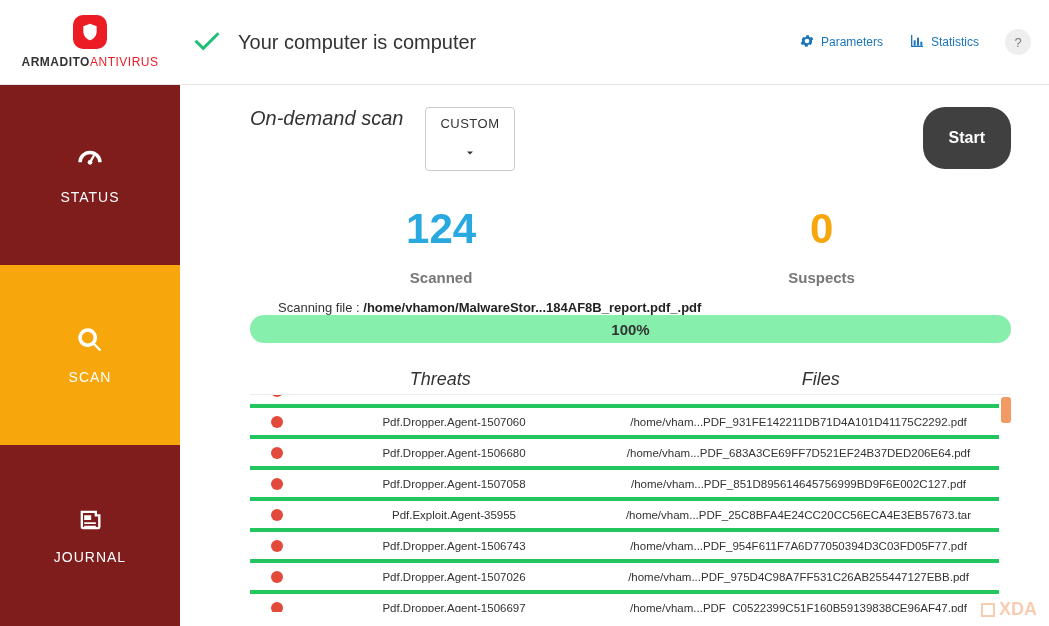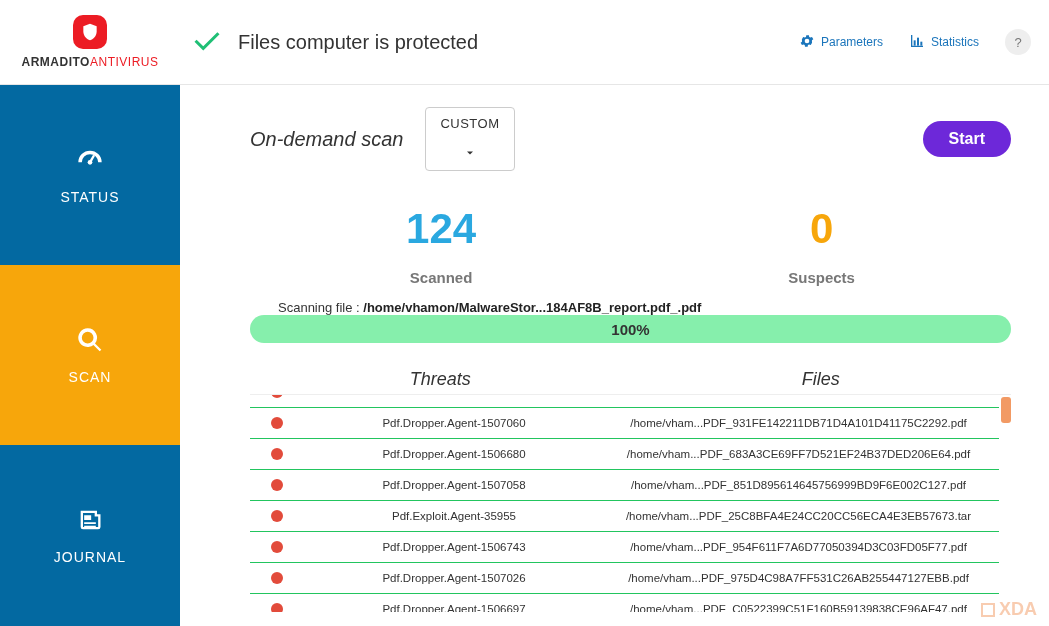--- a/index.html
+++ b/index.html
@@ -33,49 +33,49 @@
   .top-links { margin-left:auto; display:flex; align-items:center; gap:26px; }
   .tlink { color:#1b75bb; font-size:12px; display:flex; align-items:center; gap:6px; cursor:pointer; }
   .tlink svg { width:16px; height:16px; }
   .help-btn {
     width:26px;height:26px;border-radius:50%;background:#eee;color:#777;
     display:flex;align-items:center;justify-content:center;font-size:13px;cursor:pointer;
   }
 
   .body-area { display:flex; height:541px; }
   .sidebar {
-    width:180px; background:#0369a1; display:flex; flex-direction:column;
+    width:180px; background:#7f1d1d; display:flex; flex-direction:column;
   }
   .side-item {
     flex: 0 0 180px;
     display:flex; flex-direction:column; align-items:center; justify-content:center;
     color:#fff;font-size:14px;letter-spacing:1px;gap:12px;cursor:pointer;
     position:relative;
   }
   .side-item svg { width:28px; height:28px; fill:#fff; }
   .side-item.active { background:#f7a60b; }
   .side-item.active::after {
     content:""; position:absolute; right:-14px; top:50%; transform:translateY(-50%);
     border:14px solid transparent; border-left-color:#f7a60b;
   }
 
   .main {
     flex:1; padding:22px 38px 0 70px; position:relative; overflow:hidden;
   }
-  .scan-hdr-row { display:flex; align-items:center; gap:22px; }
+  .scan-hdr-row { display:flex; align-items:flex-start; gap:22px; }
   .scan-title { font-style:italic; font-size:20px; color:#333; }
   .dropdown {
     display:flex; align-items:center; gap:16px;
     border:1px solid #ccc; border-radius:4px; padding:8px 14px;
     font-size:13px; letter-spacing:0.5px; color:#333; cursor:pointer;flex-direction:column;
   }
   .dropdown svg { width:12px;height:12px; }
   .start-btn {
-    margin-left:auto; background:#6d28d9; color:#fff; border:none;
-    padding:9px 26px; border-radius:22px; font-size:16px; font-weight:bold; cursor:pointer;
+    margin-left:auto; background:#404040; color:#fff; border:none;
+    padding:22px 26px; border-radius:22px; font-size:16px; font-weight:bold; cursor:pointer;
   }
 
   .counters { display:flex; justify-content:space-around; margin-top:34px; text-align:center; }
   .counter .num { font-size:42px; font-weight:bold; }
   .counter .lbl { margin-top:16px; font-size:15px; color:#777; font-weight:bold; }
   .c-scanned .num { color:#2aa8e0; }
   .c-malicious .num { color:#e24b3b; }
   .c-suspects .num { color:#f7a60b; }
 
   .scan-line { margin-top:14px; font-size:13px; color:#222; padding-left:28px; }
@@ -87,21 +87,21 @@
     display:flex; align-items:center; justify-content:center; color:#333; font-weight:bold;font-size:15px;
   }
 
   .th-row { display:flex; margin-top:26px; font-style:italic; font-size:18px; color:#333; }
   .th-row .col1 { width:50%; text-align:center; }
   .th-row .col2 { width:50%; text-align:center; }
 
   .table-wrap { margin-top:4px; height:218px; overflow:hidden; position:relative; border-top:1px solid #eee;}
   .table-body { position:absolute; left:0; right:12px; top:-18px; }
   .row {
-    display:flex; align-items:center; height:31px; border-bottom:1px solid #22c55e;
+    display:flex; align-items:center; height:31px; border-bottom:4px solid #22c55e;
     font-size:11.5px; color:#333;
   }
   .row .dot { width:54px; display:flex; justify-content:center;}
   .row .dot span { width:12px;height:12px;border-radius:50%;background:#e24b3b;display:block;}
   .row .threat { width:300px; text-align:center; }
   .row .file { flex:1; text-align:center; padding-right:6px;}
   .scroll-thumb {
     position:absolute; right:0; top:2px; width:10px; height:26px; background:#f29a64; border-radius:3px;
   }
 
@@ -128,21 +128,21 @@
       <b>ARMADITO</b><span>ANTIVIRUS</span>
     </div>
   </div>
 
   <div class="status-banner">
     <span class="check-icon">
       <svg viewBox="0 0 24 24">
           <path fill="#1fbf75" d="M20.3 5.7 9 17l-5.3-5.3L2 13.4 9 20.4 22 7.4z"></path>
         </svg>
     </span>
-    <span class="status-text">Files computer is protected</span>
+    <span class="status-text">Your computer is computer</span>
   </div>
 
   <div class="top-links">
     <a class="tlink">
       <span>
         <svg viewBox="0 0 24 24" fill="#1b75bb">
             <path d="M19.4 13a7.6 7.6 0 0 0 .06-1 7.6 7.6 0 0 0-.06-1l2.1-1.6-2-3.5-2.5 1a7.5 7.5 0 0 0-1.7-1l-.4-2.6h-4l-.4 2.6a7.5 7.5 0 0 0-1.7 1l-2.5-1-2 3.5L4.5 11a7.6 7.6 0 0 0-.05 1 7.6 7.6 0 0 0 .05 1l-2.1 1.6 2 3.5 2.5-1a7.5 7.5 0 0 0 1.7 1l.4 2.6h4l.4-2.6a7.5 7.5 0 0 0 1.7-1l2.5 1 2-3.5Zm-7.4 2.5A3.5 3.5 0 1 1 15.5 12 3.5 3.5 0 0 1 12 15.5Z"></path>
           </svg>
       </span>
       <span>Parameters</span>

